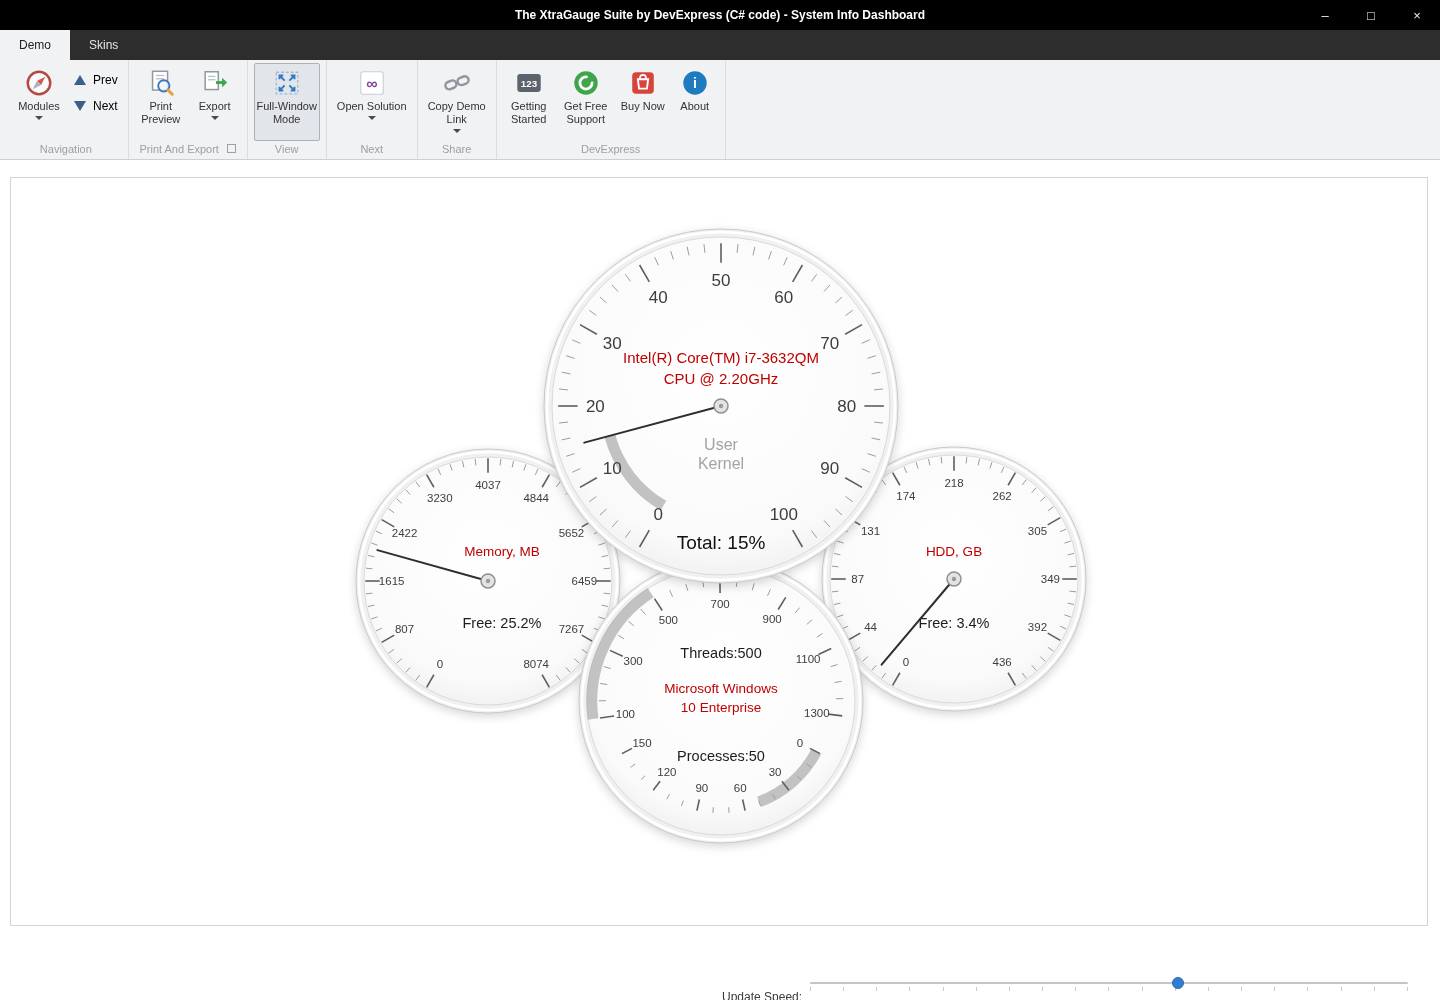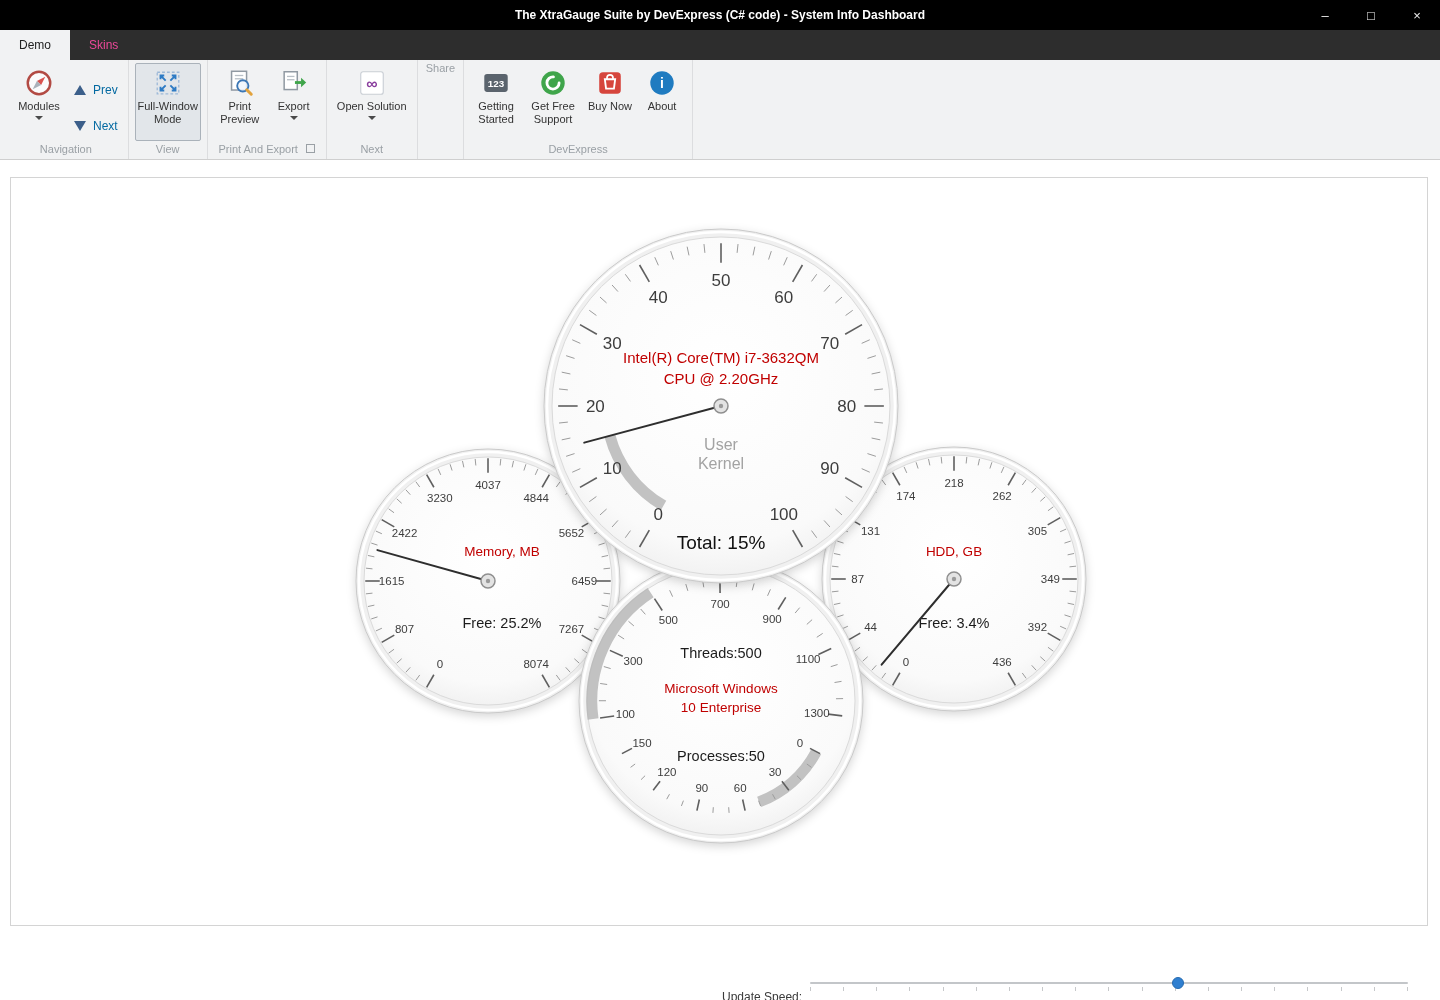--- a/index.html
+++ b/index.html
@@ -9,21 +9,21 @@
   
   .titlebar { position:relative; height:30px; background:#000000; }
   .titlebar .title { position:absolute; inset:0; display:flex; align-items:center; justify-content:center;
     color:#ffffff; font-size:12px; font-weight:bold; }
   .winbtns { position:absolute; right:0; top:0; height:100%; display:flex; z-index:2; }
   .winbtn { width:46px; height:100%; display:flex; align-items:center; justify-content:center;
     color:#f0f0f0; font-size:13px; cursor:default; }
 
   
   .tabrow { height:30px; background:#2d2d2d; display:flex; align-items:stretch; }
-  .tab { padding:0 19px; display:flex; align-items:center; font-size:12px; color:#ec4899; }
+  .tab { padding:0 19px; display:flex; align-items:center; font-size:12px; color:#e5e5e5; }
   .tab.active { background:#f1f2f3; color:#222; }
 
   
   .ribbon { height:100px; background:#f1f2f3; border-bottom:1px solid #cfcfcf; display:flex; padding:0 0 0 4px; }
   .rgroup { display:flex; flex-direction:column; border-right:1px solid #dcdddf; padding:0 2px; }
   .rgroup-content { flex:1; display:flex; align-items:stretch; gap:2px; padding:3px 4px 0 4px; }
   .rgroup-label { height:18px; font-size:11px; color:#9aa0a5; display:flex; align-items:center;
     justify-content:center; gap:8px; padding:0 6px 3px 6px; white-space:nowrap; }
   .dlg { width:9px; height:9px; border:1px solid #9aa0a5; display:inline-block; position:relative; }
   .dlg::after { content:""; position:absolute; right:-1px; bottom:-1px; width:4px; height:4px;
@@ -32,21 +32,21 @@
   .rbtn-large { width:58px; display:flex; flex-direction:column; align-items:center; gap:2px;
     padding:4px 1px 2px 1px; font-size:11px; color:#333; text-align:center; border-radius:2px; border:1px solid transparent; }
   .rbtn-large .lbl { line-height:1.2; }
   .rbtn-large.checked { background:#e2e6ea; border:1px solid #aab2ba; }
   .w50{width:52px;} .w64{width:66px;} .w76{width:78px;} .w56{width:58px;} .w48{width:48px;}
   .icon32 { width:30px; height:30px; display:flex; align-items:center; justify-content:center; }
   .caret { width:0; height:0; border-left:4px solid transparent; border-right:4px solid transparent;
     border-top:4px solid #4a4a4a; margin-top:1px; }
 
   .small-stack { display:flex; flex-direction:column; gap:12px; padding:10px 4px 0 4px; }
-  .rbtn-small { display:flex; align-items:center; gap:7px; font-size:12px; color:#0369a1;margin-top:10px; }
+  .rbtn-small { display:flex; align-items:center; gap:7px; font-size:12px; color:#000000; }
   .tri-up { width:0; height:0; border-left:6px solid transparent; border-right:6px solid transparent;
     border-bottom:10px solid #3c5f8a; }
   .tri-down { width:0; height:0; border-left:6px solid transparent; border-right:6px solid transparent;
     border-top:10px solid #3c5f8a; }
 
   
   .panel { position:absolute; left:10px; top:177px; width:1418px; height:749px;
     background:#ffffff; border:1px solid #d4d4d4; }
   .gauge { position:absolute; filter:drop-shadow(0 3px 5px rgba(0,0,0,0.16)); }
   svg text { font-family:"Liberation Sans", sans-serif; }
@@ -106,20 +106,54 @@
         </div>
       </div>
     </div>
     <div class="rgroup-label">
       <span>Navigation</span>
     </div>
   </div>
 
   <div class="rgroup">
     <div class="rgroup-content">
+      <div class="rbtn-large w50">
+        <span class="icon32">
+          <svg width="30" height="30" viewBox="0 0 32 32">
+            <rect x="7" y="3.5" width="16" height="20" fill="#fff" stroke="#9099a2" stroke-width="1.6"></rect>
+            <line x1="10.5" y1="8" x2="19.5" y2="8" stroke="#b9c0c7" stroke-width="1.4"></line>
+            <line x1="10.5" y1="11.5" x2="19.5" y2="11.5" stroke="#b9c0c7" stroke-width="1.4"></line>
+            <circle cx="19" cy="19" r="6" fill="#eef4fb" fill-opacity="0.85" stroke="#3a76b5" stroke-width="2"></circle>
+            <line x1="23.2" y1="23.2" x2="28" y2="28" stroke="#e2a23c" stroke-width="3.2" stroke-linecap="round"></line>
+          </svg>
+        </span>
+        <span class="lbl">Print Preview</span>
+      </div>
+      <div class="rbtn-large w50">
+        <span class="icon32">
+          <svg width="30" height="30" viewBox="0 0 32 32">
+            <rect x="5.5" y="4" width="14" height="19" fill="#fff" stroke="#9099a2" stroke-width="1.6"></rect>
+            <line x1="8.5" y1="9" x2="16.5" y2="9" stroke="#b9c0c7" stroke-width="1.4"></line>
+            <line x1="8.5" y1="12.5" x2="16.5" y2="12.5" stroke="#b9c0c7" stroke-width="1.4"></line>
+            <path d="M17 15.5 h7" stroke="#3fa54a" stroke-width="3"></path>
+            <path d="M23.5 10.5 l5.5 5 -5.5 5 z" fill="#3fa54a"></path>
+          </svg>
+        </span>
+        <span class="lbl">Export</span>
+        <span class="caret"></span>
+      </div>
+    </div>
+    <div class="rgroup-label">
+      <span>Print And Export</span>
+      <span class="dlg"></span>
+    </div>
+  </div>
+
+  <div class="rgroup">
+    <div class="rgroup-content">
       <div class="rbtn-large w64 checked">
         <span class="icon32">
           <svg width="30" height="30" viewBox="0 0 32 32">
             <rect x="4.5" y="4.5" width="23" height="23" fill="none" stroke="#9db9d8" stroke-width="1.4" stroke-dasharray="3 2.2"></rect>
             <g stroke="#2e7bc4" stroke-width="2" fill="none">
               <path d="M13.5 13.5 L8 8 M8 12 V8 h4"></path>
               <path d="M18.5 13.5 L24 8 M20 8 h4 v4"></path>
               <path d="M13.5 18.5 L8 24 M8 20 v4 h4"></path>
               <path d="M18.5 18.5 L24 24 M24 20 v4 h-4"></path>
             </g>
@@ -128,71 +162,51 @@
         <span class="lbl">Full-Window Mode</span>
       </div>
     </div>
     <div class="rgroup-label">
       <span>View</span>
     </div>
   </div>
 
   <div class="rgroup">
     <div class="rgroup-content">
-      <div class="rbtn-large w50">
-        <span class="icon32">
-          <svg width="30" height="30" viewBox="0 0 32 32">
-            <rect x="7" y="3.5" width="16" height="20" fill="#fff" stroke="#9099a2" stroke-width="1.6"></rect>
-            <line x1="10.5" y1="8" x2="19.5" y2="8" stroke="#b9c0c7" stroke-width="1.4"></line>
-            <line x1="10.5" y1="11.5" x2="19.5" y2="11.5" stroke="#b9c0c7" stroke-width="1.4"></line>
-            <circle cx="19" cy="19" r="6" fill="#eef4fb" fill-opacity="0.85" stroke="#3a76b5" stroke-width="2"></circle>
-            <line x1="23.2" y1="23.2" x2="28" y2="28" stroke="#e2a23c" stroke-width="3.2" stroke-linecap="round"></line>
-          </svg>
-        </span>
-        <span class="lbl">Print Preview</span>
-      </div>
-      <div class="rbtn-large w50">
-        <span class="icon32">
-          <svg width="30" height="30" viewBox="0 0 32 32">
-            <rect x="5.5" y="4" width="14" height="19" fill="#fff" stroke="#9099a2" stroke-width="1.6"></rect>
-            <line x1="8.5" y1="9" x2="16.5" y2="9" stroke="#b9c0c7" stroke-width="1.4"></line>
-            <line x1="8.5" y1="12.5" x2="16.5" y2="12.5" stroke="#b9c0c7" stroke-width="1.4"></line>
-            <path d="M17 15.5 h7" stroke="#3fa54a" stroke-width="3"></path>
-            <path d="M23.5 10.5 l5.5 5 -5.5 5 z" fill="#3fa54a"></path>
-          </svg>
-        </span>
-        <span class="lbl">Export</span>
+      <div class="rbtn-large w76">
+        <span class="icon32">
+          <svg width="30" height="30" viewBox="0 0 32 32">
+            <rect x="4" y="4" width="24" height="24" rx="2.5" fill="#ffffff" stroke="#c9ced4" stroke-width="1.2"></rect>
+            <text x="16" y="17" text-anchor="middle" dominant-baseline="central" font-size="17" font-weight="bold" fill="#8a3f9e">∞</text>
+          </svg>
+        </span>
+        <span class="lbl">Open Solution</span>
         <span class="caret"></span>
       </div>
     </div>
     <div class="rgroup-label">
-      <span>Print And Export</span>
-      <span class="dlg"></span>
+      <span>Next</span>
     </div>
   </div>
 
   <div class="rgroup">
     <div class="rgroup-content">
-      <div class="rbtn-large w76">
-        <span class="icon32">
-          <svg width="30" height="30" viewBox="0 0 32 32">
-            <rect x="4" y="4" width="24" height="24" rx="2.5" fill="#ffffff" stroke="#c9ced4" stroke-width="1.2"></rect>
-            <text x="16" y="17" text-anchor="middle" dominant-baseline="central" font-size="17" font-weight="bold" fill="#8a3f9e">∞</text>
-          </svg>
-        </span>
-        <span class="lbl">Open Solution</span>
+      <div class="rbtn-large w64">
+        <span class="icon32">
+          <svg width="30" height="30" viewBox="0 0 32 32">
+            <g fill="none" stroke="#9095a0" stroke-width="2.6">
+              <rect x="3.5" y="14" width="12" height="8" rx="4" transform="rotate(-20 9.5 18)"></rect>
+              <rect x="16.5" y="9.5" width="12" height="8" rx="4" transform="rotate(-20 22.5 13.5)"></rect>
+            </g>
+          </svg>
+        </span>
+        <span class="lbl">Copy Demo Link</span>
         <span class="caret"></span>
       </div>
     </div>
-    <div class="rgroup-label">
-      <span>Next</span>
-    </div>
-  </div>
-
-  <div class="rgroup">
     <div class="rgroup-label">
       <span>Share</span>
     </div>
   </div>
 
   <div class="rgroup">
     <div class="rgroup-content">
       <div class="rbtn-large w50">
         <span class="icon32">
           <svg width="30" height="30" viewBox="0 0 32 32">

